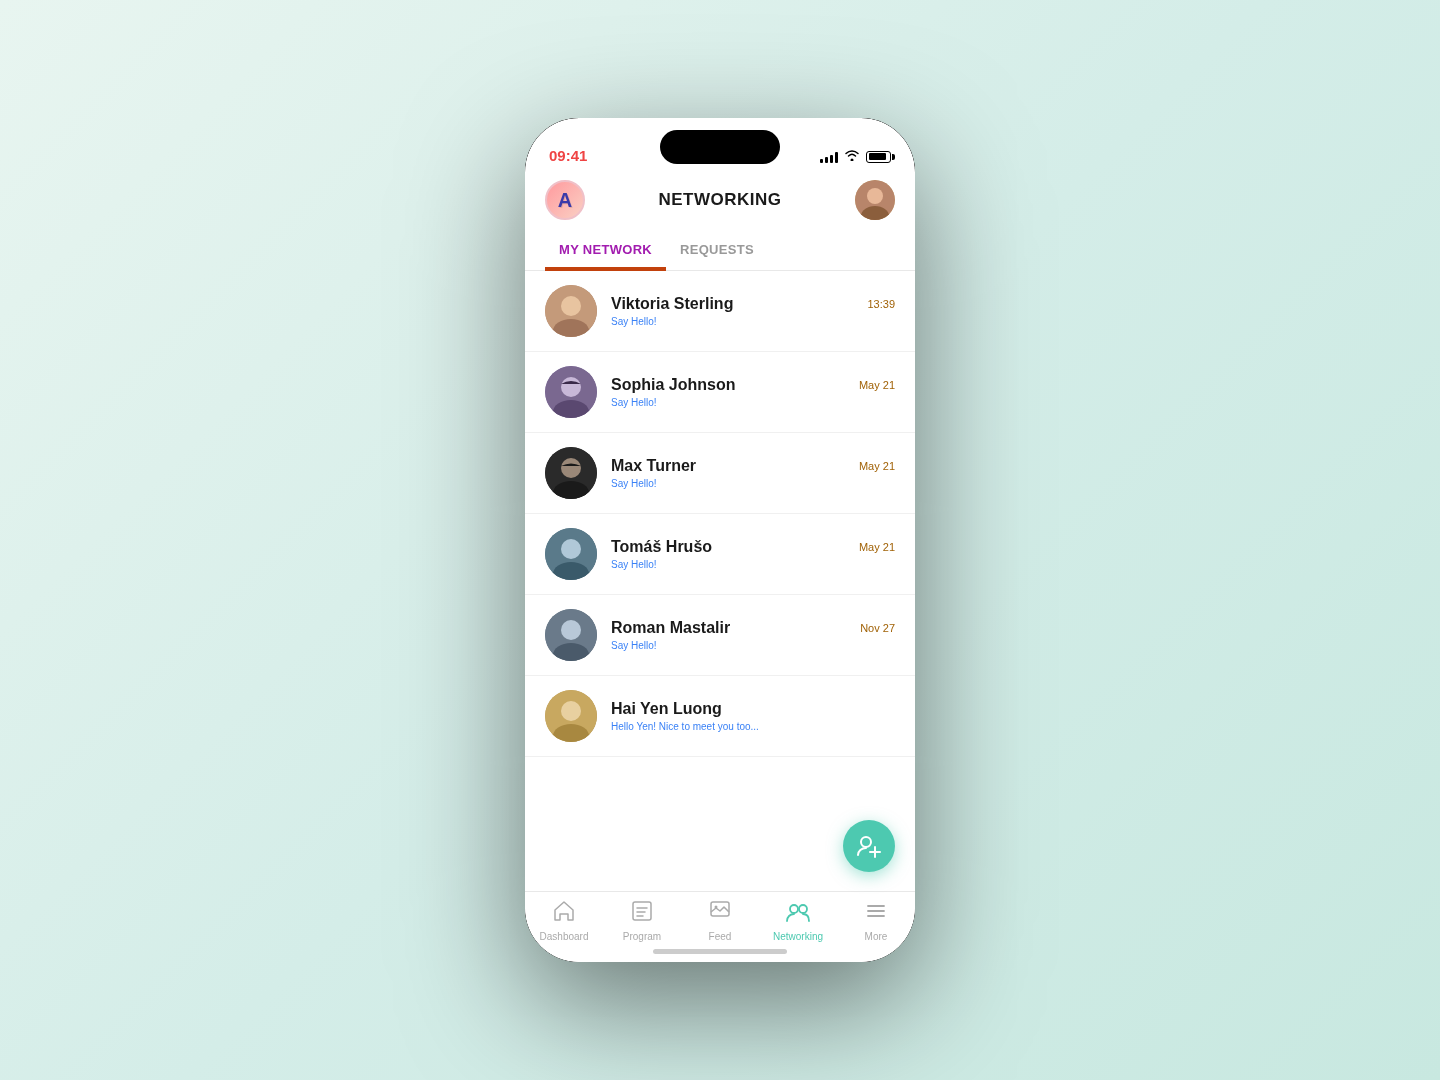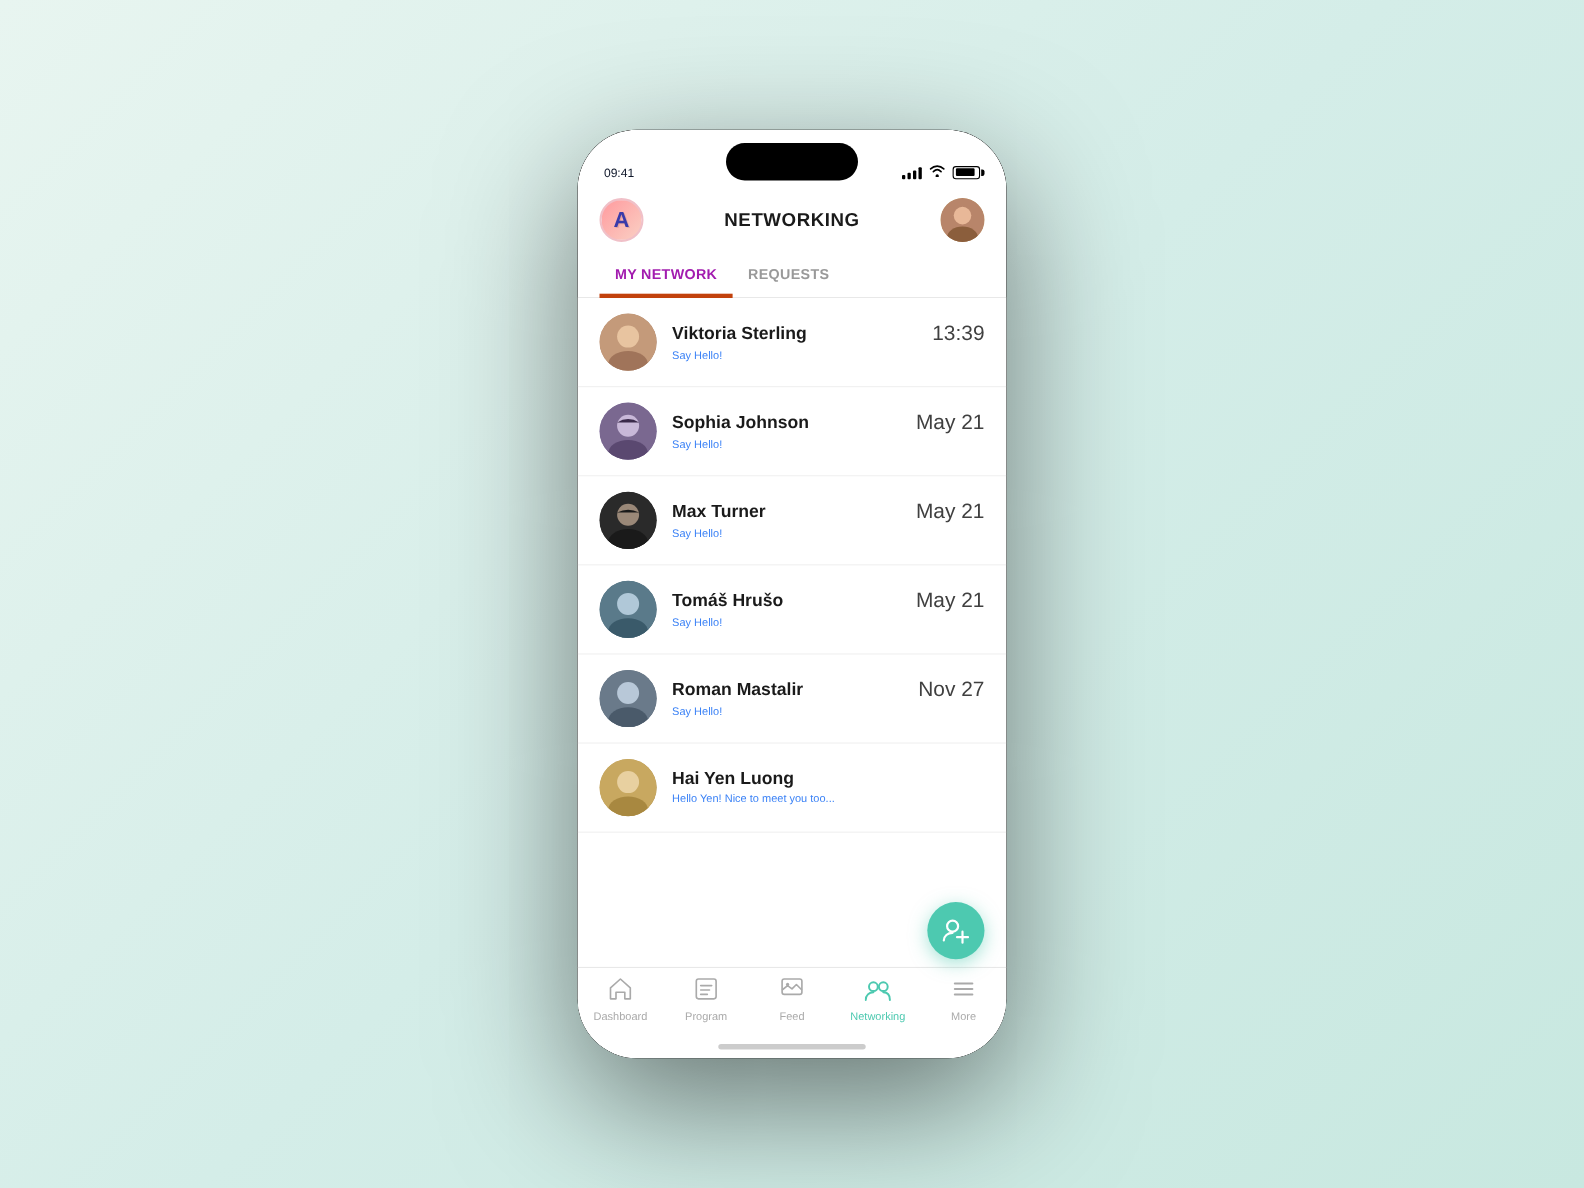--- a/index.html
+++ b/index.html
@@ -53,23 +53,23 @@
       display: flex;
       align-items: flex-end;
       padding: 0 24px 8px;
       justify-content: space-between;
       flex-shrink: 0;
       position: relative;
       z-index: 10;
     }
 
     .status-time {
-      font-size: 11px;
-      font-weight: 400;
-      color: #0f172a;
+      font-size: 15px;
+      font-weight: 700;
+      color: #ef4444;
     }
 
     .status-icons {
       display: flex;
       align-items: center;
       gap: 6px;
     }
 
     .signal-bars {
       display: flex;
@@ -233,39 +233,39 @@
       text-align: right;
     }
 
     .contact-name {
       font-size: 16px;
       font-weight: 600;
       color: #1a1a1a;
     }
 
     .contact-time {
-      font-size: 19px;
-      color: #404040;
+      font-size: 11px;
+      color: #a16207;
       flex-shrink: 0;
     }
 
     .contact-message {
       font-size: 10px;
       color: #3b82f6;
       overflow: hidden;
       text-overflow: ellipsis;
       white-space: nowrap;
     }
 
     
     .bottom-nav {
       display: flex;
       background: #fff;
       border-top: 1px solid #e8e8e8;
-      padding: 8px 0 32px;
+      padding: 8px 0 20px;
       flex-shrink: 0;
     }
 
     .nav-item {
       flex: 1;
       display: flex;
       flex-direction: column;
       align-items: center;
       gap: 3px;
       cursor: pointer;

